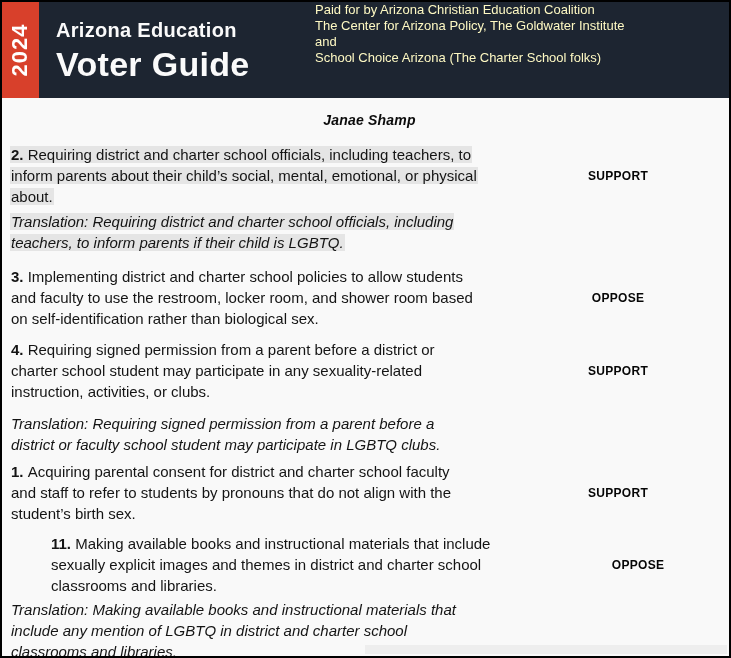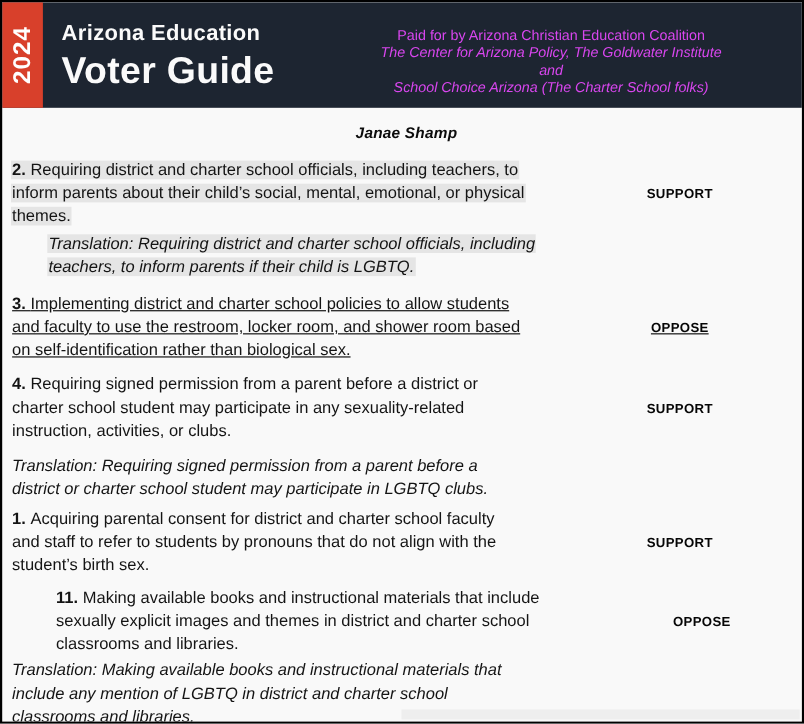--- a/index.html
+++ b/index.html
@@ -52,27 +52,27 @@
     font-weight: bold;
     font-size: 34px;
     line-height: 36px;
     margin-top: 2px;
     letter-spacing: 0.3px;
   }
   .paid-for {
     margin-left: auto;
     margin-right: 42px;
     width: 372px;
-    padding-top: 22px;
-    text-align: center;
+    padding-top: 0;
+    text-align: left;
     font-size: 13px;
     line-height: 16px;
-    color: #d946ef;
-  }
-  .pf-italic { font-style: italic; }
+    color: #fef9c3;
+  }
+  .pf-italic { }
 
   
   .main { padding-left: 8px; }
   .candidate-name {
     margin-top: 11px;
     text-align: center;
     font-size: 14px;
     font-weight: bold;
     font-style: italic;
     color: #0c0c0c;
@@ -97,22 +97,22 @@
   .verdict {
     flex: 1 1 auto;
     text-align: center;
     font-weight: bold;
     font-size: 12px;
     letter-spacing: 0.3px;
     color: #060606;
   }
   
   #items .row:nth-child(1) { margin-top: 13px; }
-  #items .row:nth-child(2) { margin-top: 4px; margin-left: 33px; }
-  #items .row:nth-child(3) { margin-top: 13px; text-decoration: underline; }
+  #items .row:nth-child(2) { margin-top: 4px; }
+  #items .row:nth-child(3) { margin-top: 13px; }
   #items .row:nth-child(4) { margin-top: 10px; }
   #items .row:nth-child(5) { margin-top: 11px; }
   #items .row:nth-child(6) { margin-top: 6px; }
   #items .row:nth-child(7) { margin-top: 9px; margin-left: 40px; }
   #items .row:nth-child(8) { margin-top: 3px; }
 
   .footer-strip {
     position: absolute;
     left: 363px;
     right: 2px;
@@ -142,21 +142,21 @@
     </div>
   </header>
 
   <main class="main">
     <h2 class="candidate-name">Janae Shamp</h2>
     <div id="items">
   <div class="row question highlight">
     <div class="q-text">
             <div class="line"><span class="line-inner"><span class="q-number">2. </span>Requiring district and charter school officials, including teachers, to</span></div>
             <div class="line"><span class="line-inner">inform parents about their child’s social, mental, emotional, or physical</span></div>
-            <div class="line"><span class="line-inner">themes.</span></div>
+            <div class="line"><span class="line-inner">about.</span></div>
           </div>
     <div class="verdict">SUPPORT</div>
   </div>
 
   <div class="row translation highlight">
     <div class="q-text">
             <div class="line"><span class="line-inner">Translation: Requiring district and charter school officials, including</span></div>
             <div class="line"><span class="line-inner">teachers, to inform parents if their child is LGBTQ.</span></div>
           </div>
 
@@ -176,21 +176,21 @@
             <div class="line"><span class="line-inner"><span class="q-number">4. </span>Requiring signed permission from a parent before a district or</span></div>
             <div class="line"><span class="line-inner">charter school student may participate in any sexuality-related</span></div>
             <div class="line"><span class="line-inner">instruction, activities, or clubs.</span></div>
           </div>
     <div class="verdict">SUPPORT</div>
   </div>
 
   <div class="row translation">
     <div class="q-text">
             <div class="line"><span class="line-inner">Translation: Requiring signed permission from a parent before a</span></div>
-            <div class="line"><span class="line-inner">district or charter school student may participate in LGBTQ clubs.</span></div>
+            <div class="line"><span class="line-inner">district or faculty school student may participate in LGBTQ clubs.</span></div>
           </div>
 
   </div>
 
   <div class="row question">
     <div class="q-text">
             <div class="line"><span class="line-inner"><span class="q-number">1. </span>Acquiring parental consent for district and charter school faculty</span></div>
             <div class="line"><span class="line-inner">and staff to refer to students by pronouns that do not align with the</span></div>
             <div class="line"><span class="line-inner">student’s birth sex.</span></div>
           </div>

